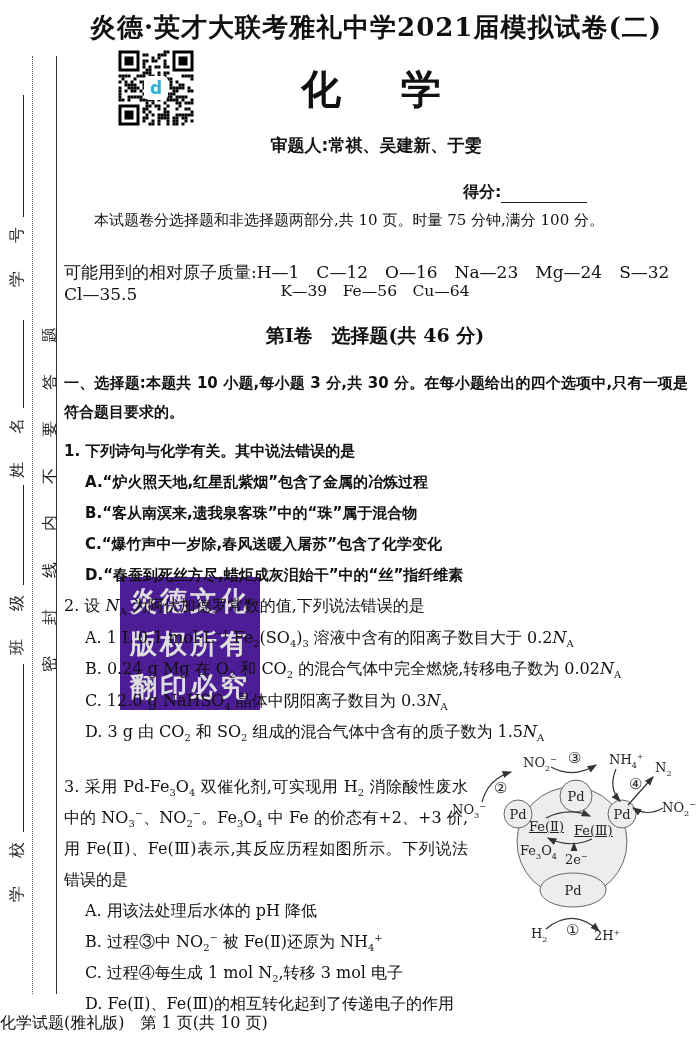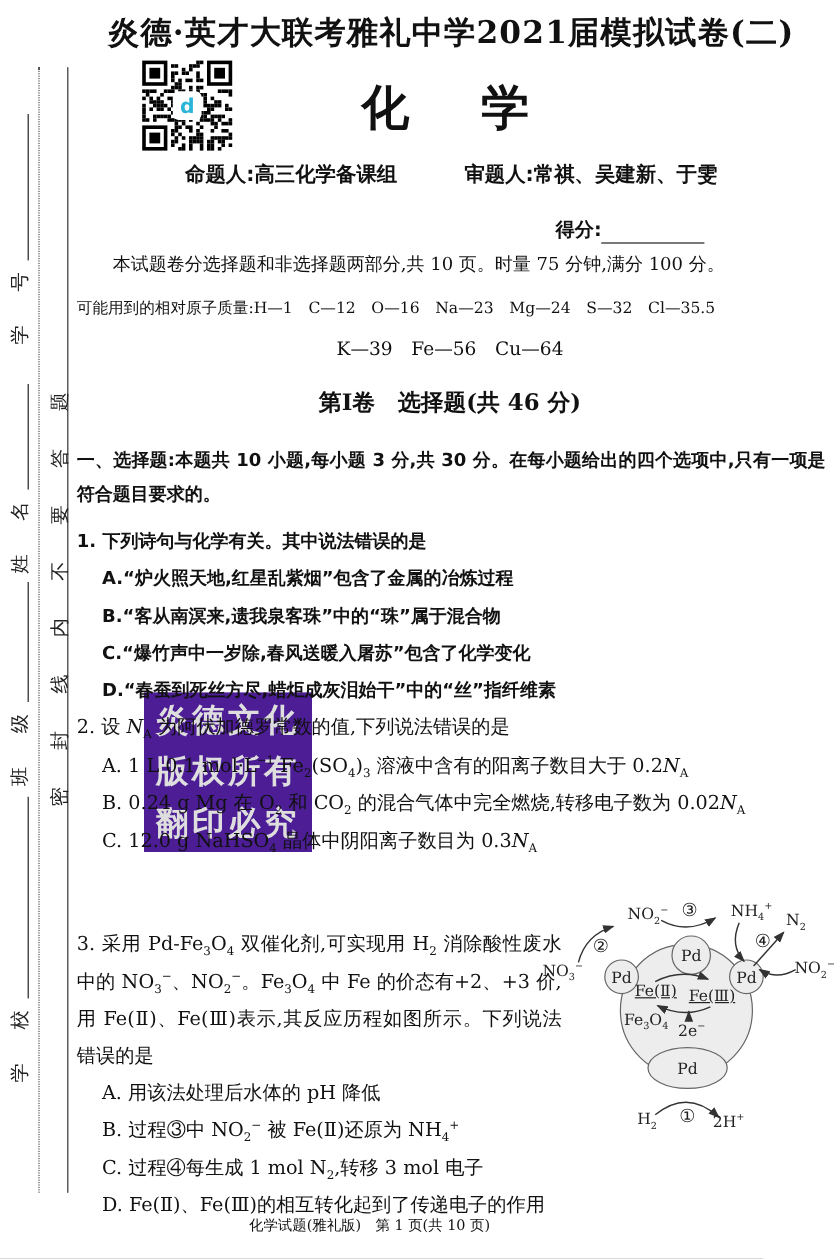--- a/index.html
+++ b/index.html
@@ -56,21 +56,21 @@
   }
   .score{
     left:463px; top:182px; display:flex; align-items:flex-end;
     font-family:"DejaVu Sans","Liberation Sans",sans-serif;
     font-weight:bold; font-size:16px; z-index:1;
   }
   .score .blank{display:inline-block; width:86px; border-bottom:1px solid #222; height:17px;}
 
   
   .intro{left:64px; top:211px; width:624px; font-size:15px; text-indent:2em; z-index:1;}
-  .masses1{left:64px; top:248px; width:632px; font-size:13px; z-index:1;}
+  .masses1{left:64px; top:261px; width:632px; font-size:17px; z-index:1;}
   .masses2{left:64px; top:281px; width:622px; font-size:15.5px; text-align:center; z-index:1;}
 
   
   .sec-title{left:64px; top:323px; width:622px; text-align:center; font-weight:bold; font-size:19px; z-index:1;}
   .sec-instr{
     left:64px; top:369px; width:624px;
     font-family:"DejaVu Sans","Liberation Sans",sans-serif;
     font-weight:bold; font-size:15px; line-height:29px; text-align:justify; z-index:1;
   }
 
@@ -87,21 +87,21 @@
   .q3 .stem{width:404px; text-align:justify;margin-top:24px;}
   .opt{margin-left:21px;}
 
   
   .diagram{left:450px; top:746px; width:246px; height:232px; z-index:1;}
   .diagram svg{position:absolute; left:0; top:0;}
   .dlab{position:absolute; font-size:13px; color:#222; white-space:nowrap;}
   .dstep{position:absolute; font-size:15px; color:#222;}
 
   
-  .footer{left:0; top:1013px; width:616px; text-align:center; font-size:12px; z-index:1;}
+  .footer{left:0; top:1013px; width:616px; font-size:16px; z-index:1;}
 </style>
 </head>
 <body>
 
 <div class="page">
 
   <div class="abs watermark">
     <div>炎德文化</div>
     <div>版权所有</div>
     <div>翻印必究</div>
@@ -315,21 +315,20 @@
         <rect x="58.5" y="4.5" width="15" height="15" fill="#fff"></rect>
         <rect x="61.5" y="7.5" width="9" height="9" fill="#000"></rect>
         <rect x="1.5" y="55.5" width="21" height="21" fill="#000"></rect>
         <rect x="4.5" y="58.5" width="15" height="15" fill="#fff"></rect>
         <rect x="7.5" y="61.5" width="9" height="9" fill="#000"></rect>
         <rect x="27" y="27" width="24" height="24" fill="#fff" rx="5"></rect>
         <text x="39" y="45" text-anchor="middle" font-size="17" font-weight="bold" font-family="&quot;DejaVu Sans&quot;,&quot;Liberation Sans&quot;,sans-serif" fill="#29b4d8">d</text>
       </svg></div>
   <div class="abs subject-title">化　学</div>
   <div class="abs setters">
-    <span>命题人:高三化学备课组</span>
     <span>审题人:常祺、吴建新、于雯</span>
   </div>
   <div class="abs score">
     <span>得分:</span>
       <span class="blank"></span>
   </div>
 
   <div class="abs intro">本试题卷分选择题和非选择题两部分,共 10 页。时量 75 分钟,满分 100 分。</div>
   <div class="abs masses1">可能用到的相对原子质量:H—1　C—12　O—16　Na—23　Mg—24　S—32　Cl—35.5</div>
   <div class="abs masses2">K—39　Fe—56　Cu—64</div>
@@ -343,20 +342,21 @@
     <div class="opt">B.“客从南溟来,遗我泉客珠”中的“珠”属于混合物</div>
     <div class="opt">C.“爆竹声中一岁除,春风送暖入屠苏”包含了化学变化</div>
     <div class="opt">D.“春蚕到死丝方尽,蜡炬成灰泪始干”中的“丝”指纤维素</div>
   </div>
 
   <div class="abs question q2 q-serif">
     <div class="stem">2. 设 <i>N</i><sub>A</sub> 为阿伏加德罗常数的值,下列说法错误的是</div>
     <div class="opt">A. 1 L 0.1 mol·L<sup>−1</sup> Fe<sub>2</sub>(SO<sub>4</sub>)<sub>3</sub> 溶液中含有的阳离子数目大于 0.2<i>N</i><sub>A</sub></div>
     <div class="opt">B. 0.24 g Mg 在 O<sub>2</sub> 和 CO<sub>2</sub> 的混合气体中完全燃烧,转移电子数为 0.02<i>N</i><sub>A</sub></div>
     <div class="opt">C. 12.0 g NaHSO<sub>4</sub> 晶体中阴阳离子数目为 0.3<i>N</i><sub>A</sub></div>
+    <div class="opt">D. 3 g 由 CO<sub>2</sub> 和 SO<sub>2</sub> 组成的混合气体中含有的质子数为 1.5<i>N</i><sub>A</sub></div>
   </div>
 
   <div class="abs question q3 q-serif">
     <div class="stem">3. 采用 Pd-Fe<sub>3</sub>O<sub>4</sub> 双催化剂,可实现用 H<sub>2</sub> 消除酸性废水中的 NO<sub>3</sub><sup>−</sup>、NO<sub>2</sub><sup>−</sup>。Fe<sub>3</sub>O<sub>4</sub> 中 Fe 的价态有+2、+3 价,用 Fe(Ⅱ)、Fe(Ⅲ)表示,其反应历程如图所示。下列说法错误的是</div>
     <div class="opt">A. 用该法处理后水体的 pH 降低</div>
     <div class="opt">B. 过程③中 NO<sub>2</sub><sup>−</sup> 被 Fe(Ⅱ)还原为 NH<sub>4</sub><sup>+</sup></div>
     <div class="opt">C. 过程④每生成 1 mol N<sub>2</sub>,转移 3 mol 电子</div>
     <div class="opt">D. Fe(Ⅱ)、Fe(Ⅲ)的相互转化起到了传递电子的作用</div>
   </div>
 

